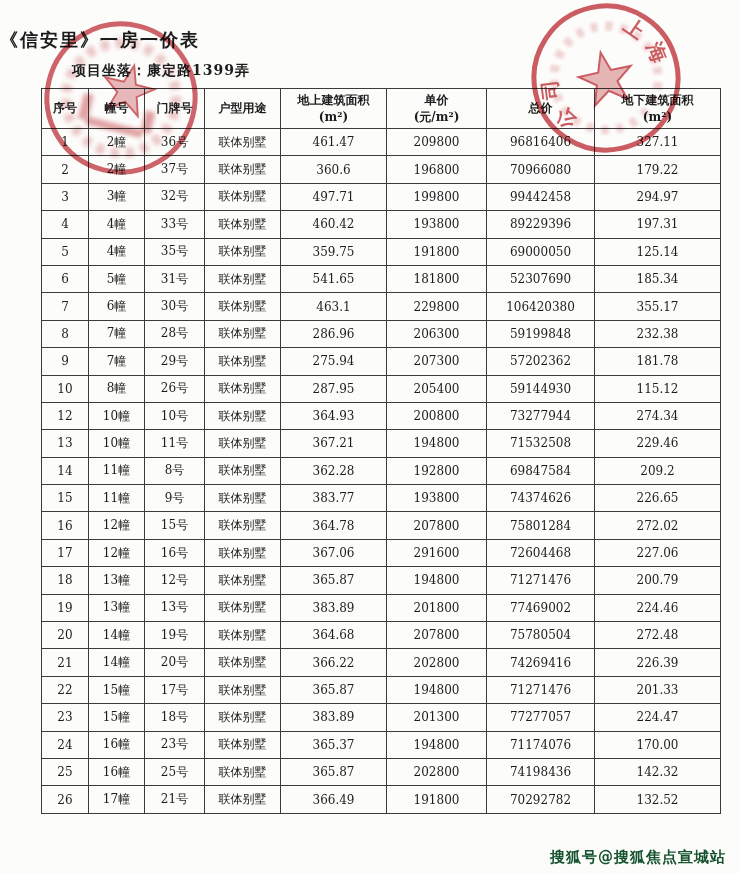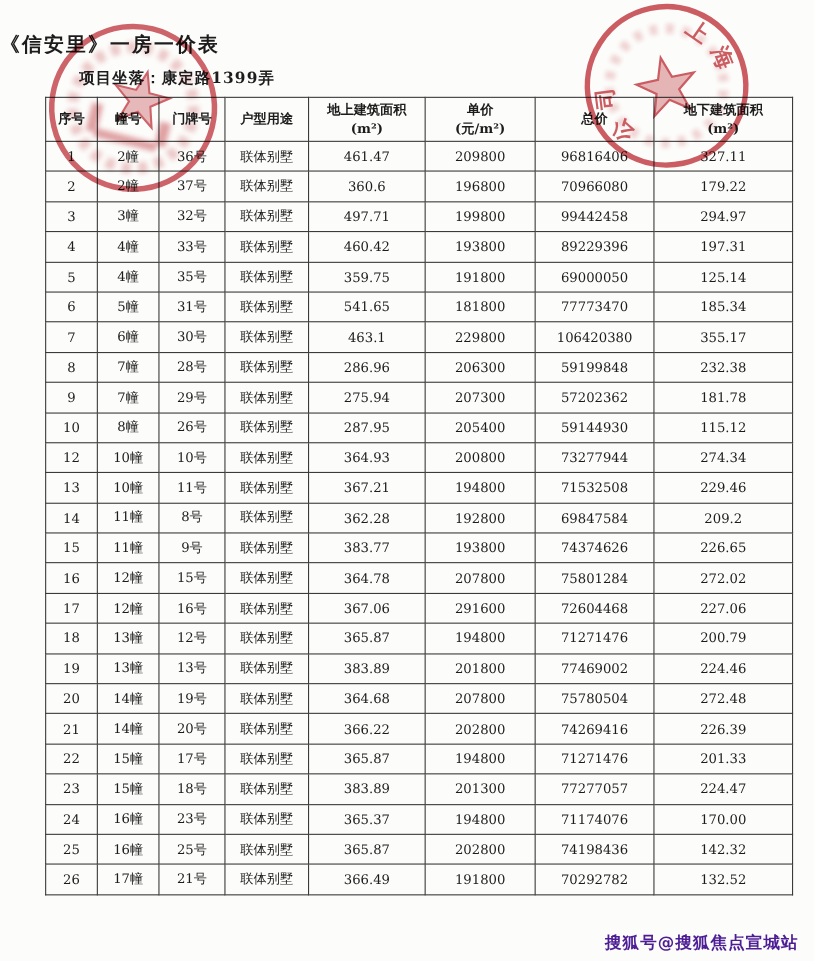--- a/index.html
+++ b/index.html
@@ -38,21 +38,21 @@
     position: absolute;
     mix-blend-mode: multiply;
     pointer-events: none;
   }
   .seal-left  { left: 26px;  top: 6px; }
   .seal-right { left: 496px; top: -6px; }
   .watermark {
     position: absolute; right: 14px; bottom: 7px;
     font-family: "DejaVu Sans", "Liberation Sans", sans-serif;
     font-weight: bold; font-size: 15px; letter-spacing: 1px;
-    color: #4c1d95;
+    color: #14532d;
   }
 </style>
 </head>
 <body>
 
 <div class="page">
 
   <div class="doc-title">《信安里》一房一价表</div>
 
   <div class="location">项目坐落：康定路1399弄</div>
@@ -150,21 +150,21 @@
           <td>69000050</td>
           <td>125.14</td>
         </tr>
         <tr>
           <td>6</td>
           <td>5幢</td>
           <td>31号</td>
           <td>联体别墅</td>
           <td>541.65</td>
           <td>181800</td>
-          <td>77773470</td>
+          <td>52307690</td>
           <td>185.34</td>
         </tr>
         <tr>
           <td>7</td>
           <td>6幢</td>
           <td>30号</td>
           <td>联体别墅</td>
           <td>463.1</td>
           <td>229800</td>
           <td>106420380</td>

